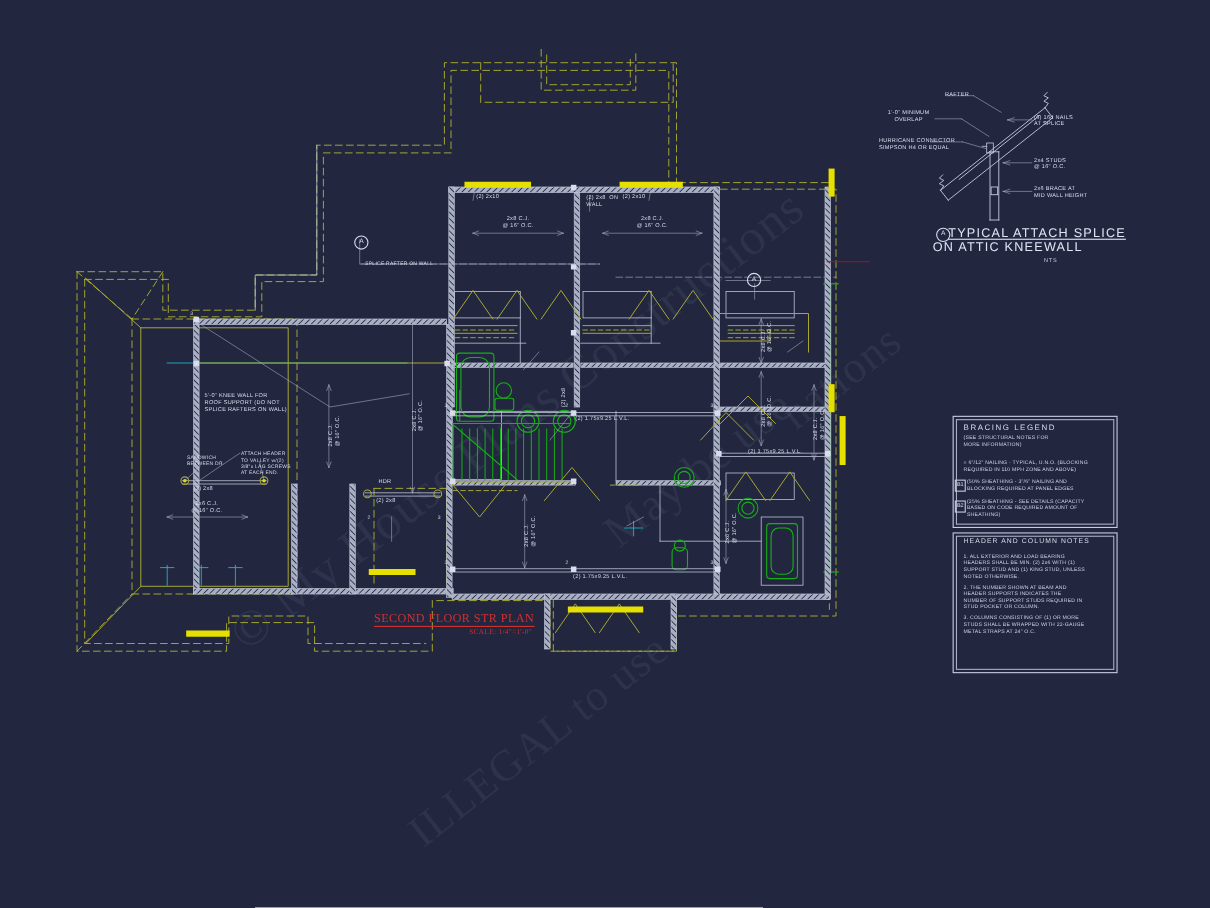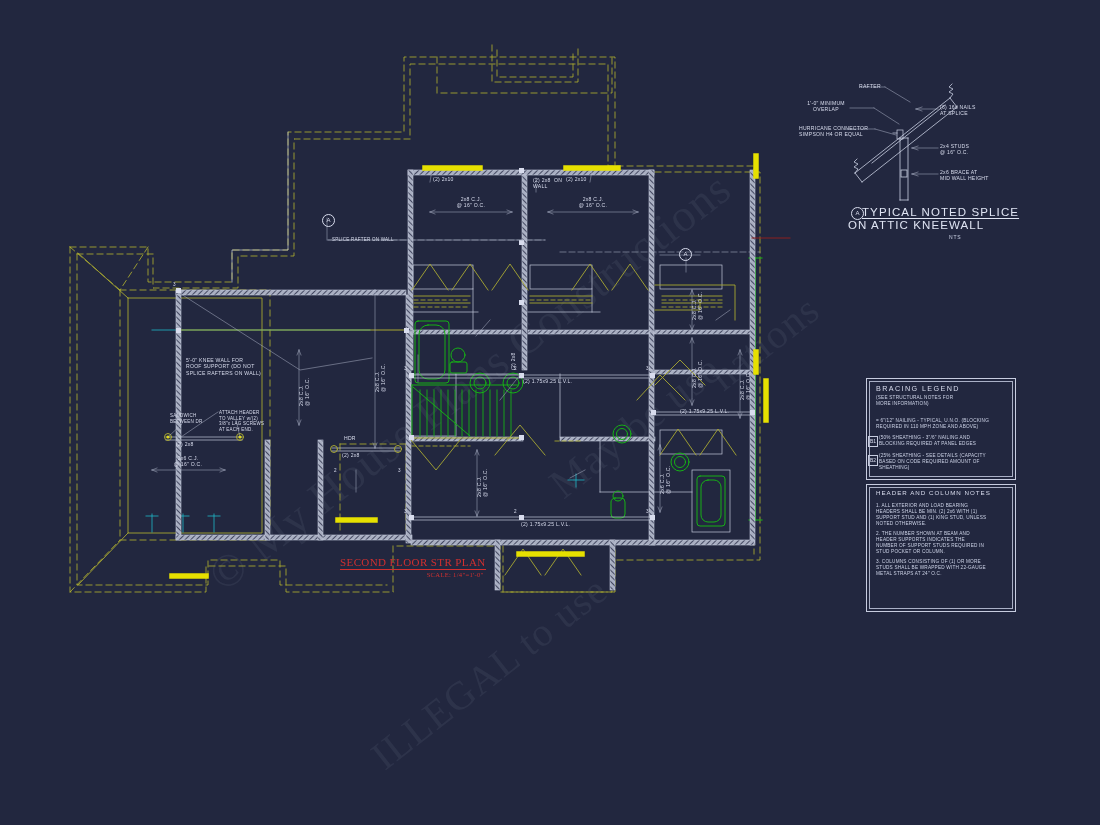--- a/index.html
+++ b/index.html
@@ -456,21 +456,21 @@
           <line x1="912" y1="174" x2="938" y2="174"></line>
           <path d="M912,174 l6,-2 M912,174 l6,2"></path>
           <path d="M916,109 l6,-2 M916,109 l6,2"></path>
           <path d="M912,148 l6,-2 M912,148 l6,2"></path>
         </g>
       </g>
     </g>
   </svg>
 
   <div class="bub" style="left:851px;top:207px;">A</div>
-  <div class="dtitle" style="left:862px;top:206px;">TYPICAL NOTED SPLICE</div>
+  <div class="dtitle" style="left:862px;top:206px;">TYPICAL ATTACH SPLICE</div>
   <div class="dtitle2" style="left:848px;top:219px;">ON ATTIC KNEEWALL</div>
   <div class="nts" style="left:949px;top:234px;">NTS</div>
 
   <div class="t" style="left:859px;top:83px;">RAFTER</div>
   <div class="t" style="left:803px;top:100px;text-align:center;width:46px;">1'-0" MINIMUM
 OVERLAP</div>
   <div class="t" style="left:799px;top:125px;">HURRICANE CONNECTOR
 SIMPSON H4 OR EQUAL</div>
   <div class="t" style="left:940px;top:104px;">(6) 16d NAILS
 AT SPLICE</div>

